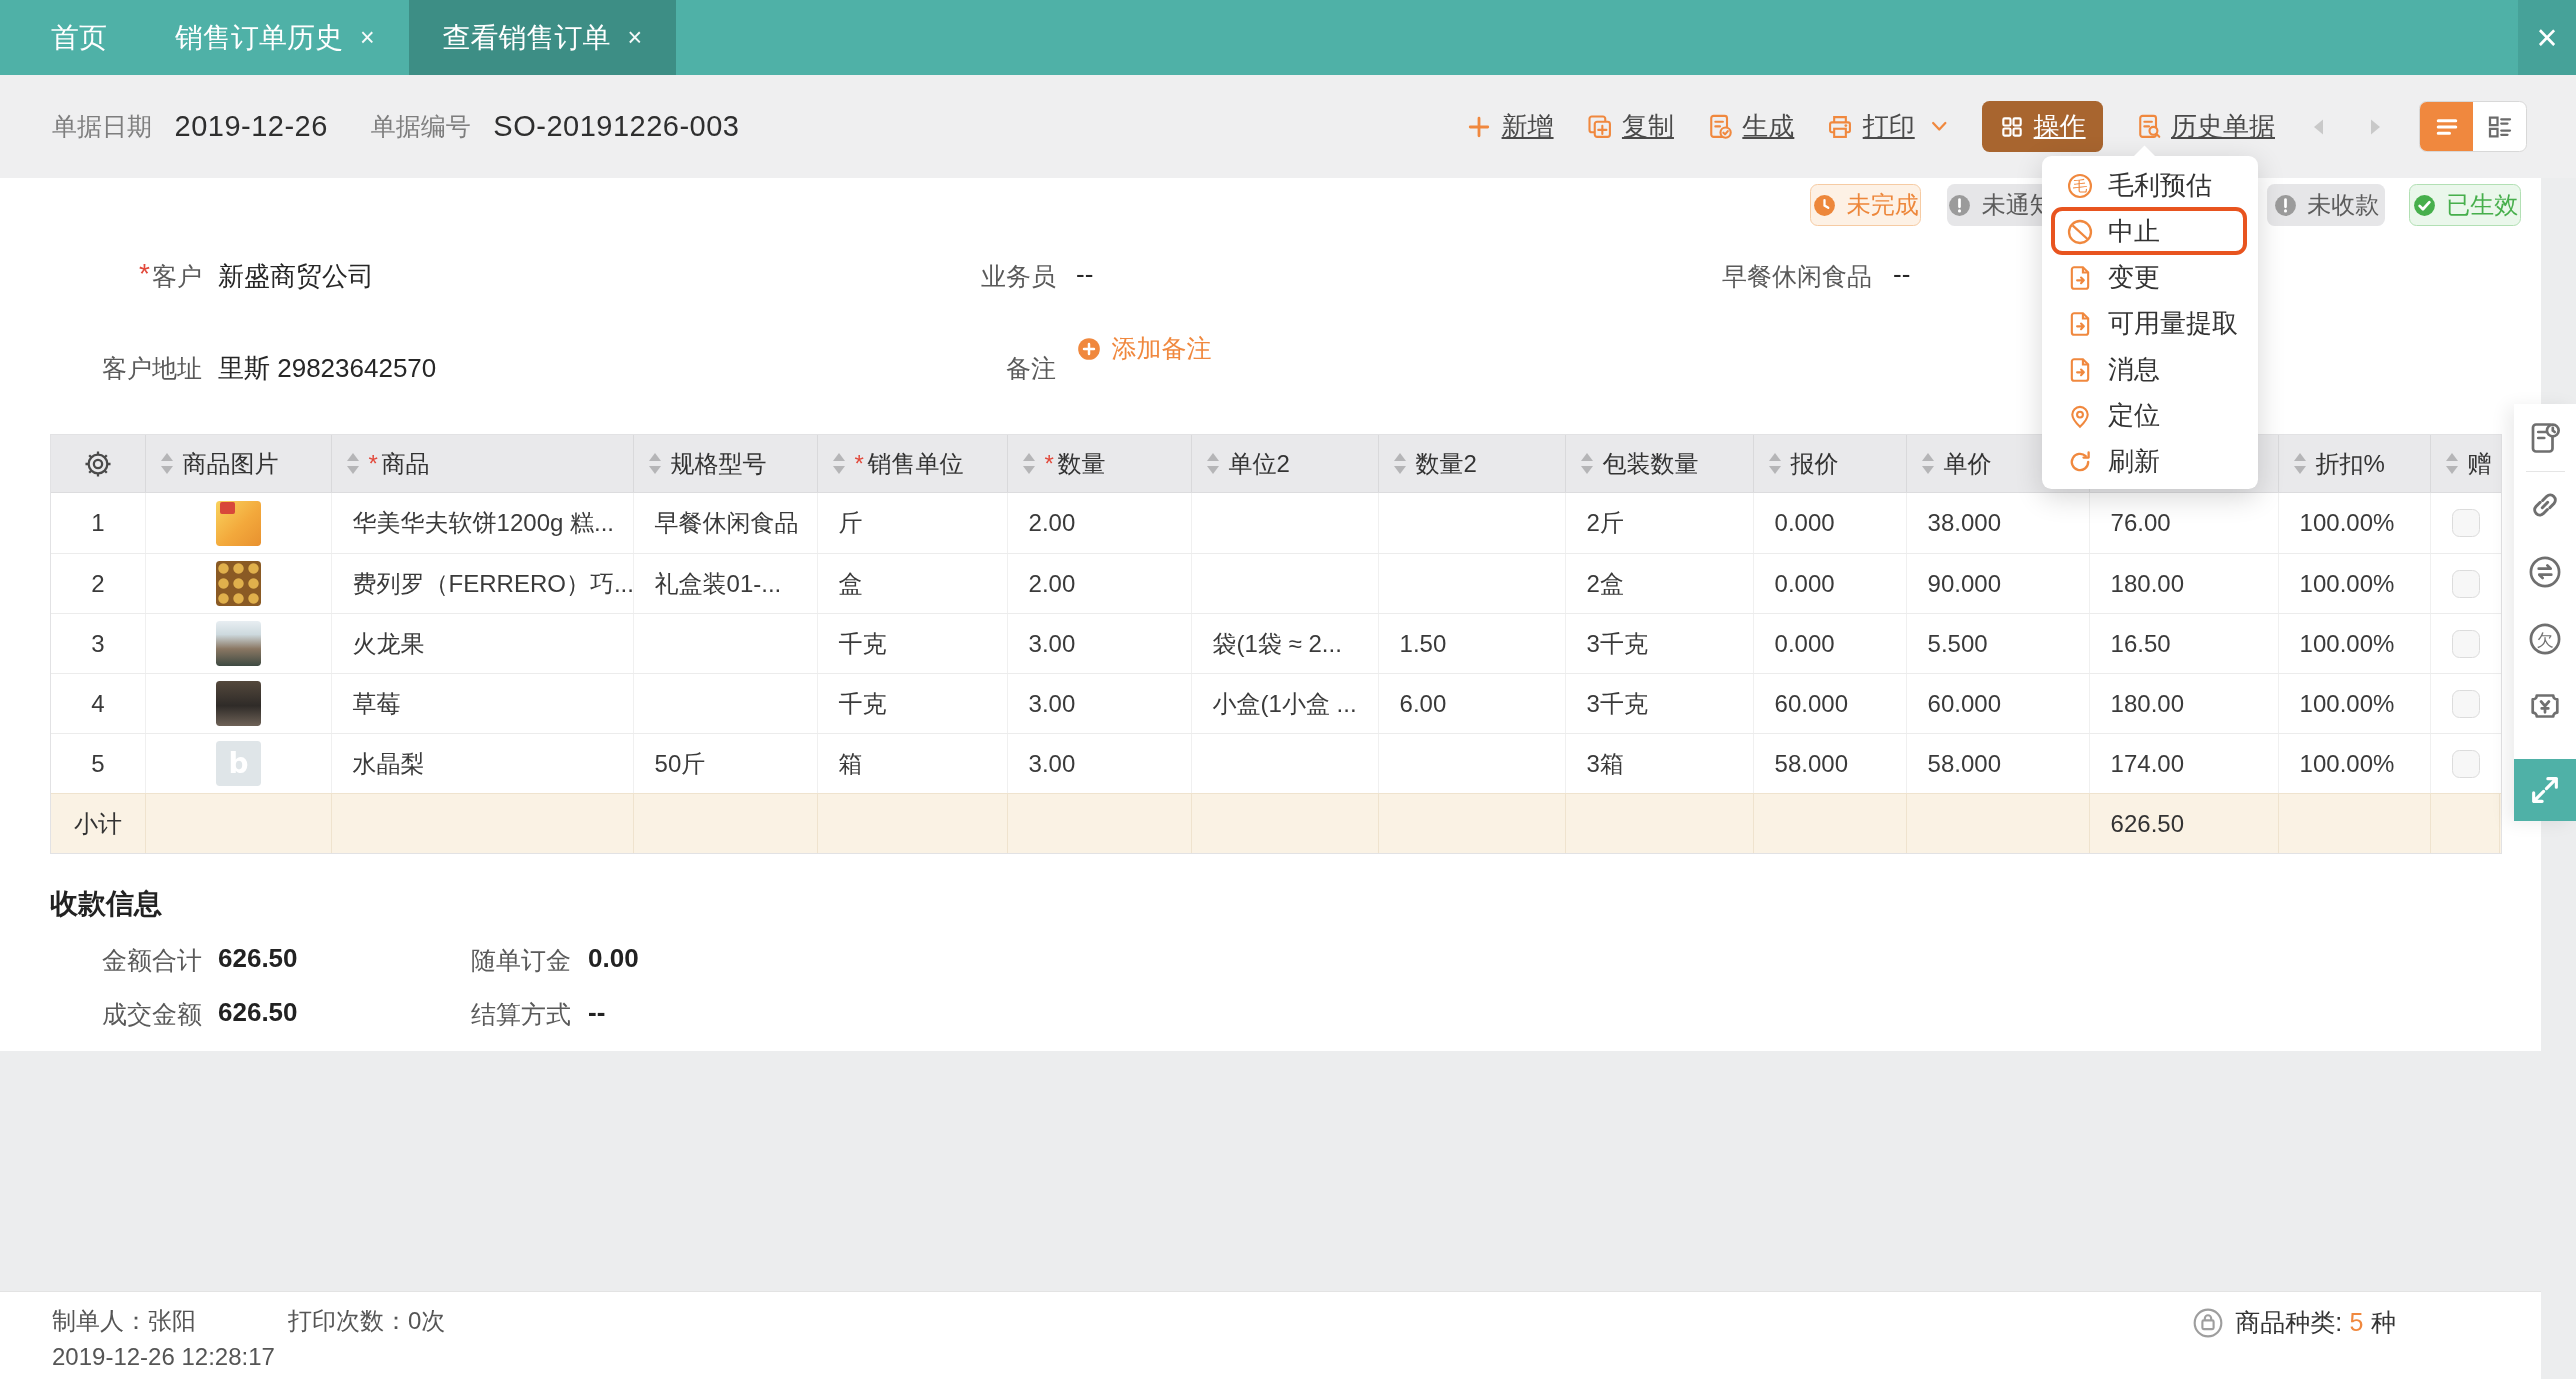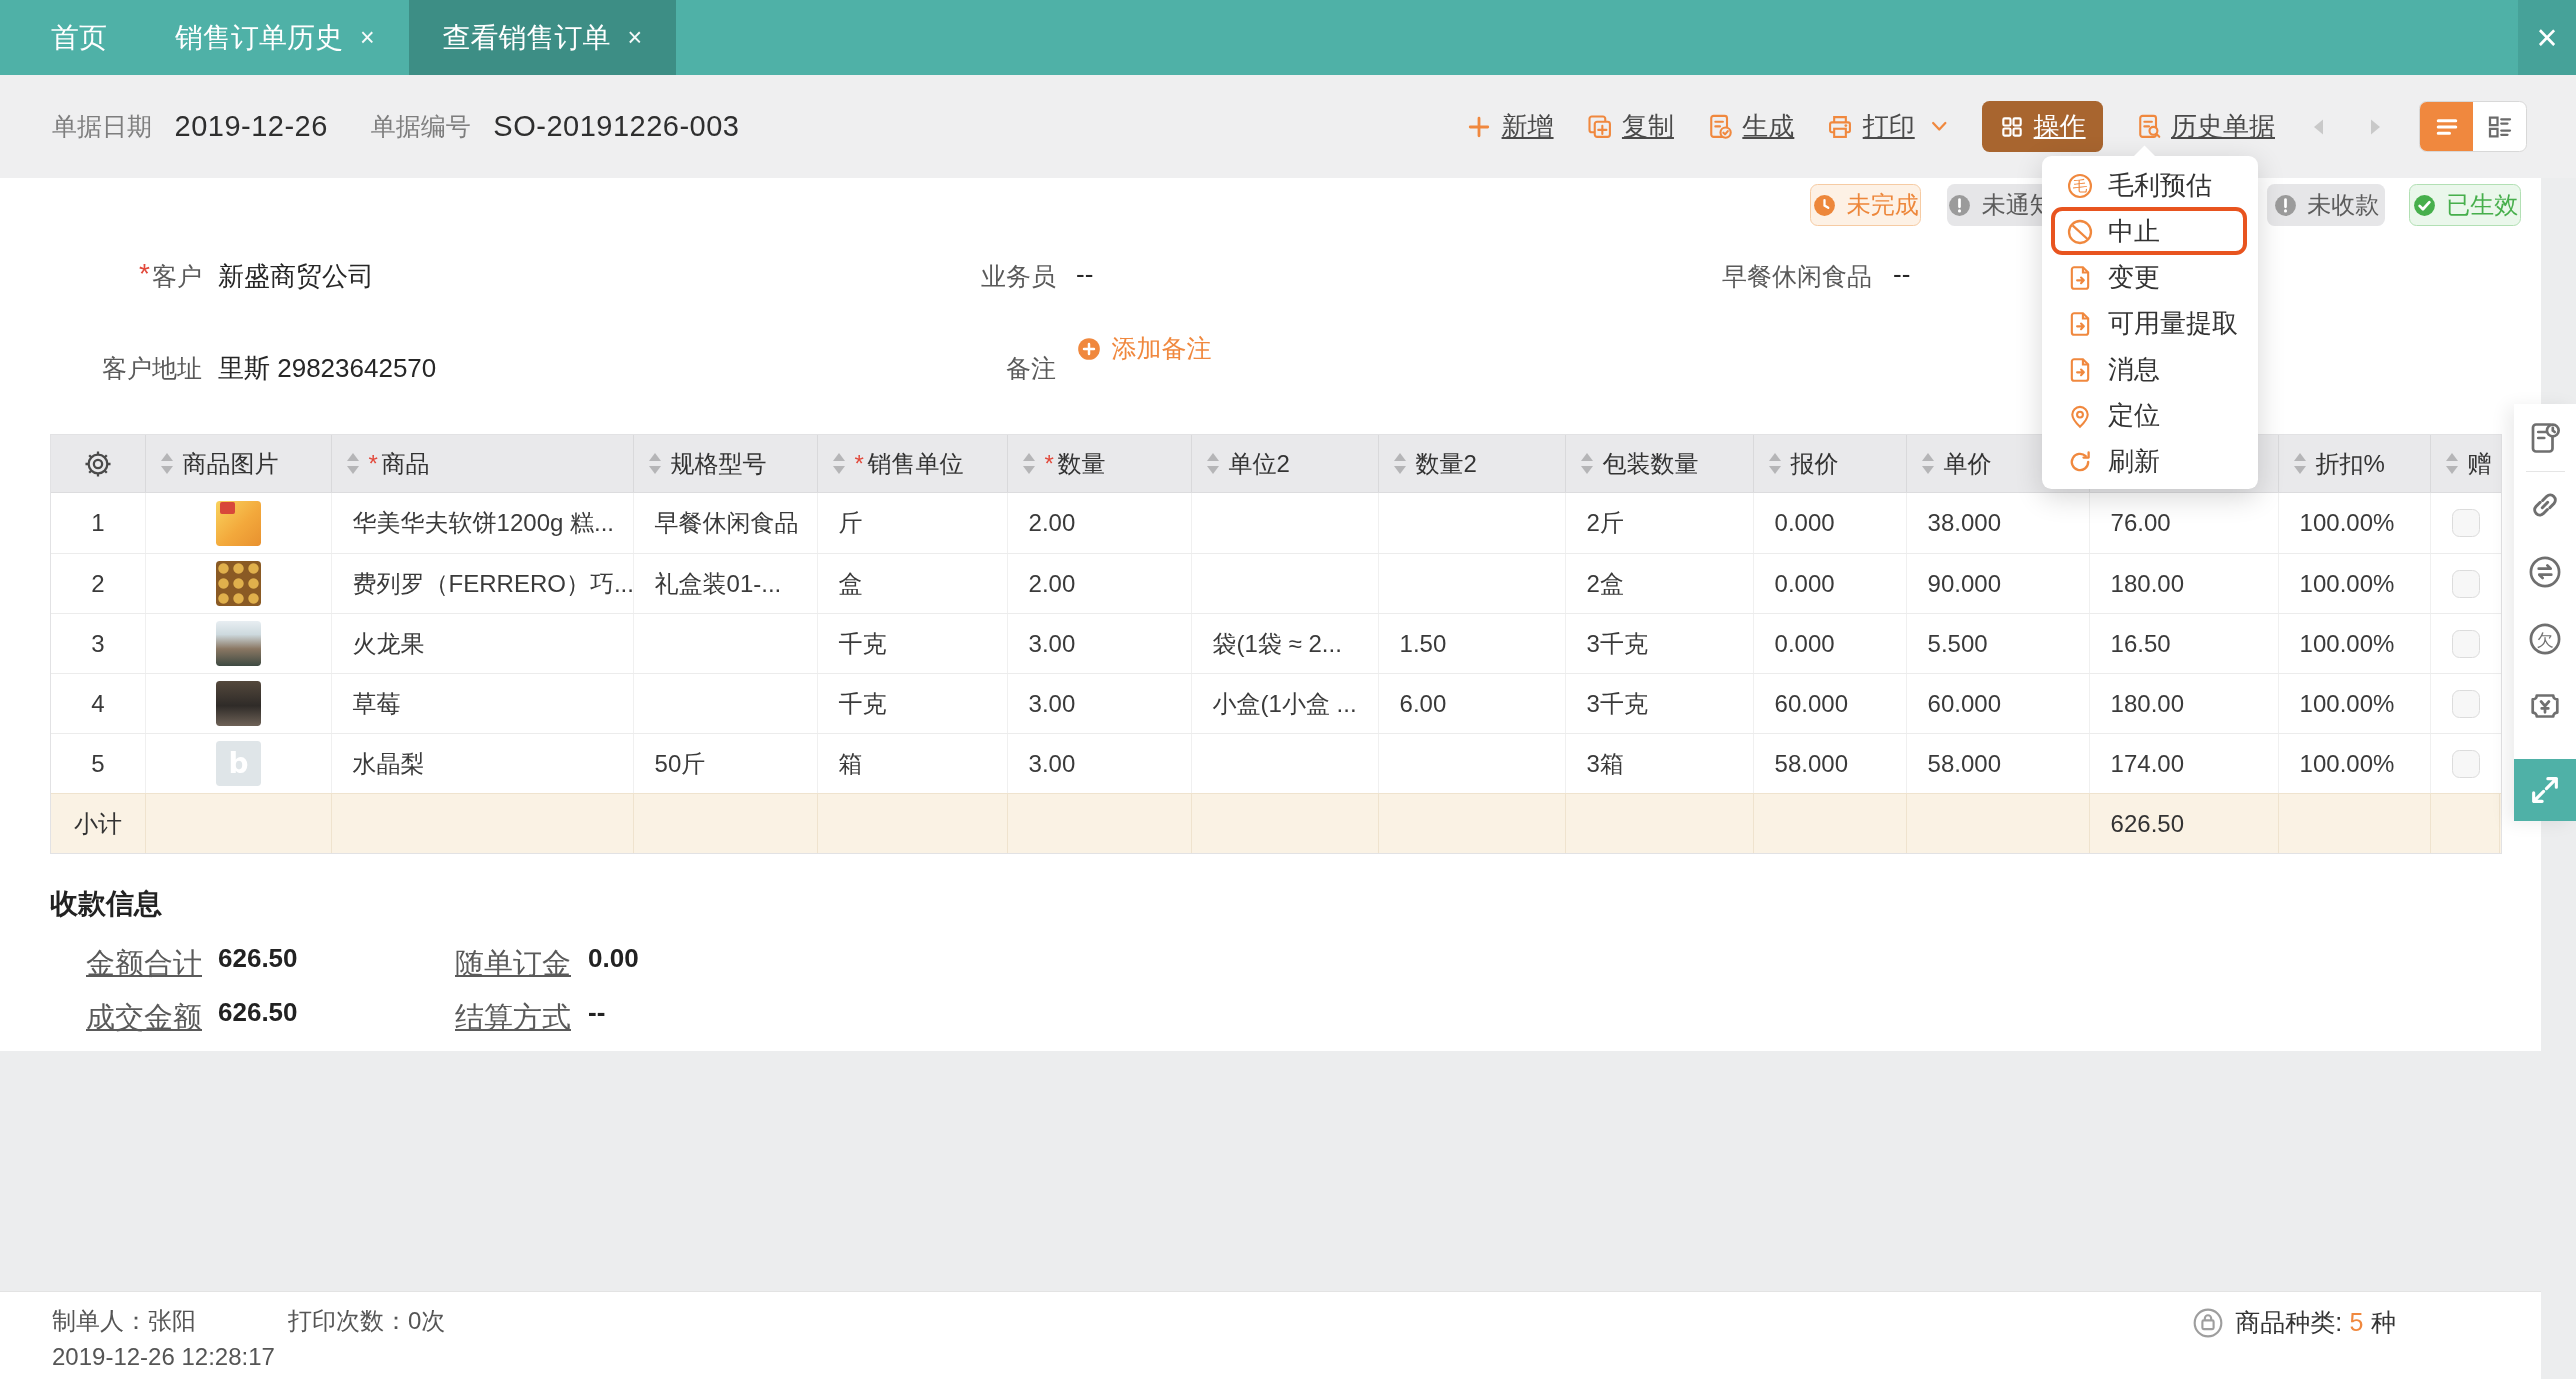--- a/index.html
+++ b/index.html
@@ -73,21 +73,21 @@
   .waffle-biscuit-photo{background:linear-gradient(135deg,#f9d35e 0%,#f3a93c 55%,#e8912f 100%);}
   .waffle-biscuit-photo::after{content:"";position:absolute;left:3.7px;top:1.9px;width:15px;height:11.2px;background:#d8483a;border-radius:1.9px;}
   .ferrero-chocolate-photo{background:radial-gradient(circle at 7.5px 7.5px,#e0b04c 4.7px,rgba(0,0,0,0) 5.6px),#8a5a24;background-size:15px 15px;}
   .pitaya-photo{background:linear-gradient(180deg,#e8eef2 0%,#cdd9de 30%,#8a7763 62%,#3e4a42 100%);}
   .strawberry-photo{background:linear-gradient(180deg,#54483c 0%,#2f2b28 55%,#756.. 100%);background:linear-gradient(180deg,#54483c 0%,#2f2b28 55%,#6e6257 100%);}
   .pear-placeholder{background:#DFE5E8;display:flex;align-items:center;justify-content:center;}
   .pear-placeholder::after{content:"b";color:#fff;font-size:28px;font-weight:bold;font-family:"DejaVu Sans",sans-serif;}
 
   
   .pay-title{position:absolute;left:50px;top:885px;font-size:28px;font-weight:bold;color:#222;}
-  .pay-lbl{position:absolute;font-size:29px;color:#5a5a5a;text-align:right;text-decoration:underline;}
+  .pay-lbl{position:absolute;font-size:25px;color:#5a5a5a;text-align:right;}
   .pay-val{position:absolute;font-size:26px;font-weight:600;color:#222;}
 
   
   .strip{position:absolute;left:2514px;top:404px;width:62px;height:417px;background:#fff;box-shadow:-7.5px 1.9px 17px rgba(0,0,0,.08);display:flex;flex-direction:column;align-items:center;z-index:40;}
   .s-icon{width:62px;height:67px;display:flex;align-items:center;justify-content:center;color:#6f6f6f;}
   .s-icon .icon{width:36px;height:36px;}
   .strip-divider{width:39px;height:0.9px;background:#E5E5E5;}
   .strip-expand{margin-top:auto;width:62px;height:62px;background:#4FB1A7;color:#fff;display:flex;align-items:center;justify-content:center;}
   .strip-expand .icon{width:34px;height:34px;}
 

